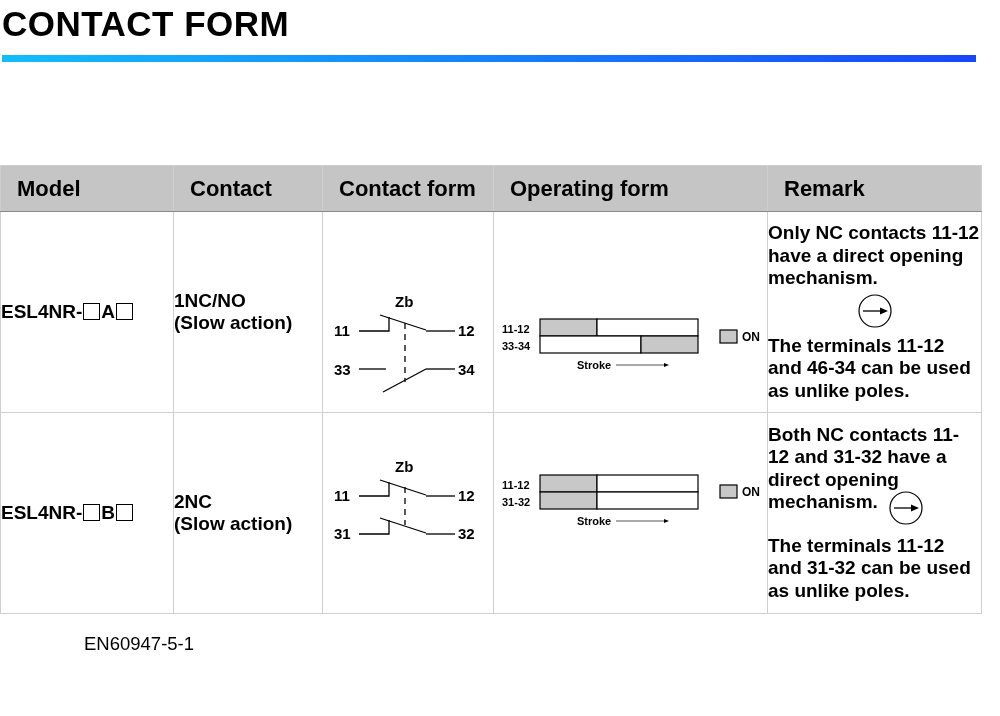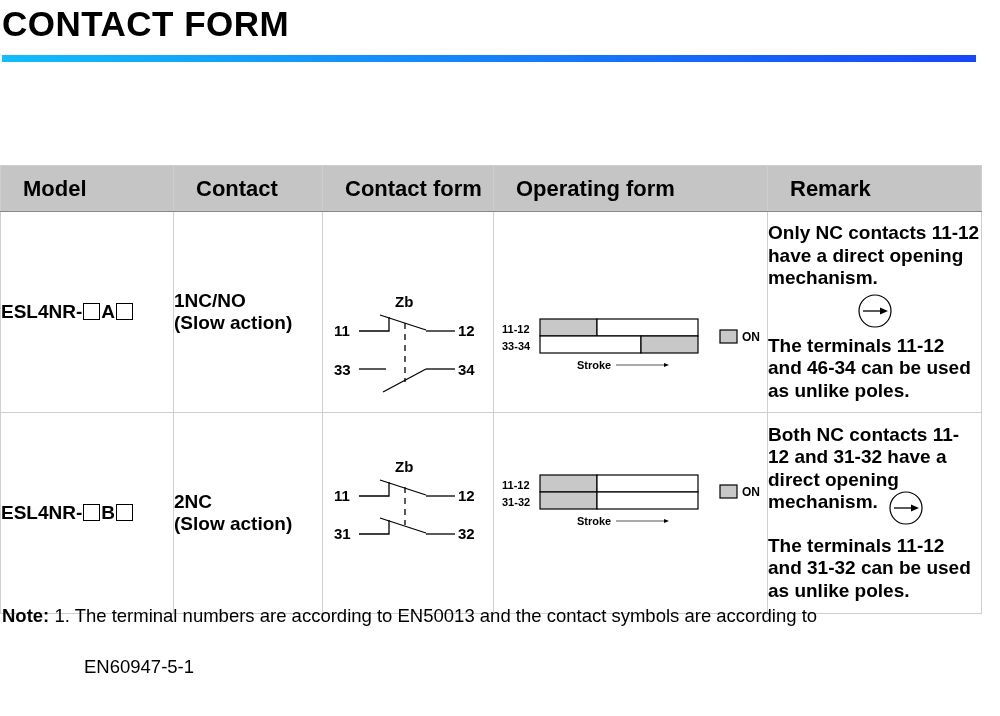--- a/index.html
+++ b/index.html
@@ -6,21 +6,21 @@
     body { width:1000px; height:716px; position:relative; overflow:hidden;
            font-family:"Liberation Sans", sans-serif; color:#000; }
     .title { position:absolute; left:2px; top:4px; font-size:35px; font-weight:bold;
              letter-spacing:0.5px; line-height:40px; }
     .title-bar { position:absolute; left:2px; top:55px; width:974px; height:7px;
                  background:linear-gradient(to right,#12bdfa,#1846fb); }
     table.spec { position:absolute; left:0; top:165px; width:981px; border-collapse:collapse;
                  table-layout:fixed; }
     table.spec th, table.spec td { border:1px solid #cfcfcf; vertical-align:middle; padding:0;font-weight:bold; }
     table.spec th { background:#c4c5c4; font-size:22px; font-weight:bold; text-align:left;
-                    height:45px; padding-left:22px; border-bottom:1px solid #888; }
+                    height:45px; padding-left:16px; border-bottom:1px solid #888; }
     table.spec td { font-size:19px; }
     td.model { padding-left:6px; }
     td.contact { padding-left:6px; line-height:22px; }
     .box { display:inline-block; width:15px; height:15px; border:1.5px solid #000;
            vertical-align:-2px; margin:0 1px; }
     td.remark { padding:4px 4px 4px 5px; line-height:22.5px; font-size:19px; }
     .dir-sym { display:inline-block; vertical-align:middle; }
     .note { position:absolute; left:2px; top:604px; font-size:18.5px; line-height:23px; }
     .note .indent { padding-left:82px;margin-top:28px; }
     .note .indent2 { padding-left:54px; }
@@ -155,15 +155,14 @@
             <polygon points="23,14.5 31,18 23,21.5" fill="#000"></polygon>
           </svg>
         </div>
         <div style="margin-top:21px;">The terminals 11-12 and 31-32 can be used as unlike poles.</div>
       </td>
     </tr>
   </tbody>
 </table>
 
 <div class="note">
-  <div><b>Note:</b> <span>1. The terminal numbers are according to EN50013 and the contact symbols are according to</span></div>
   <div class="indent">EN60947-5-1</div>
 </div>
 
 </body></html>

